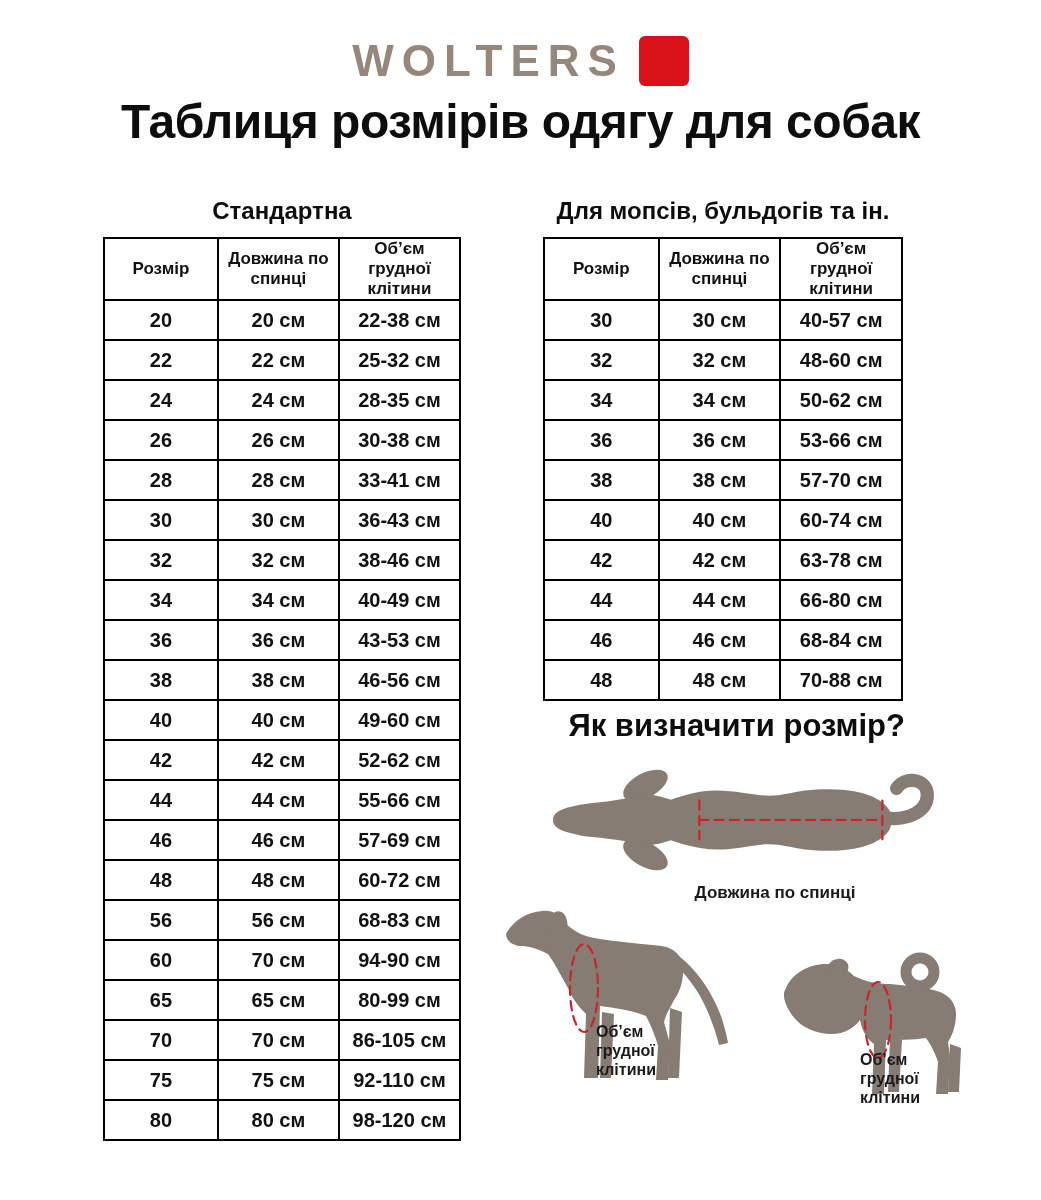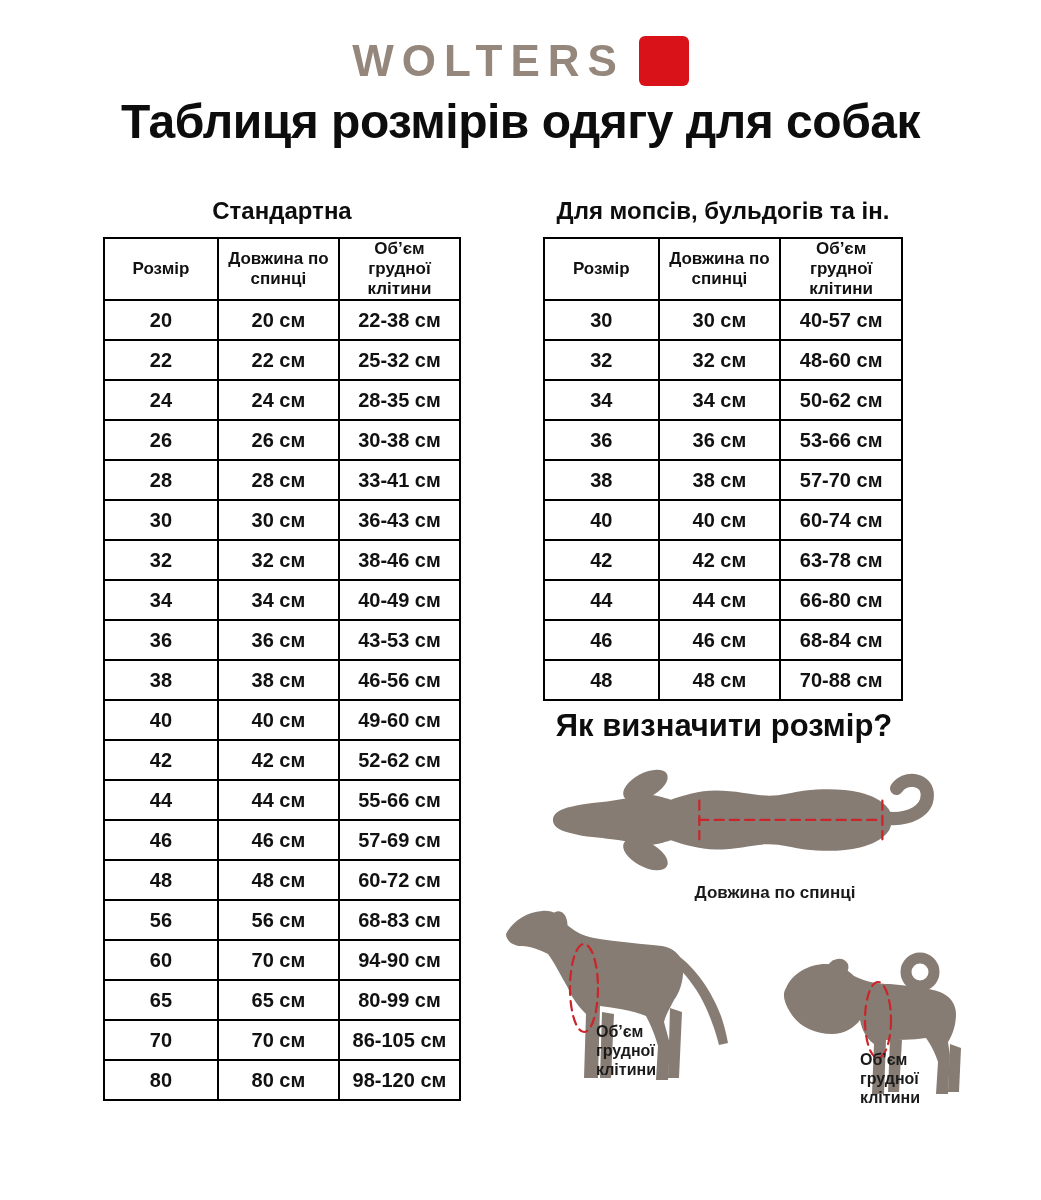--- a/index.html
+++ b/index.html
@@ -51,21 +51,21 @@
     font-weight:bold;color:#111;padding:0 4px;
   }
   .size-table th{font-size:17px;line-height:1.18;height:42px;}
   .size-table td{font-size:20px;height:38px;}
   .size-table col.c1{width:32%;}
   .size-table col.c2{width:34%;}
   .size-table col.c3{width:34%;}
   
   .howto-title{
     position:absolute;left:543px;top:708px;width:362px;margin:0;
-    text-align:center;font-size:31px;font-weight:bold;color:#0d0d0d;
+    text-align:right;font-size:31px;font-weight:bold;color:#0d0d0d;
   }
   .diagram-svg{position:absolute;}
   #topview-svg{left:545px;top:762px;width:390px;height:120px;}
   #bigdog-svg{left:498px;top:896px;width:238px;height:208px;}
   #pug-svg{left:772px;top:944px;width:220px;height:168px;}
   .dog-shape{fill:var(--c-sil,#867c73);stroke:none;}
   .tail-stroke{fill:none;stroke:var(--c-sil,#867c73);}
   .dash{
     fill:none;stroke:var(--c-dash,#c9252b);
     stroke-width:2.2;stroke-dasharray:9 6;stroke-linecap:round;
@@ -195,20 +195,25 @@
         </tr>
         <tr>
           <td>65</td>
           <td>65 см</td>
           <td>80-99 см</td>
         </tr>
         <tr>
           <td>70</td>
           <td>70 см</td>
           <td>86-105 см</td>
+        </tr>
+        <tr>
+          <td>75</td>
+          <td>75 см</td>
+          <td>92-110 см</td>
         </tr>
         <tr>
           <td>80</td>
           <td>80 см</td>
           <td>98-120 см</td>
         </tr>
       </tbody>
     </table>
   <table class="size-table" id="table-1">
     <colgroup>

